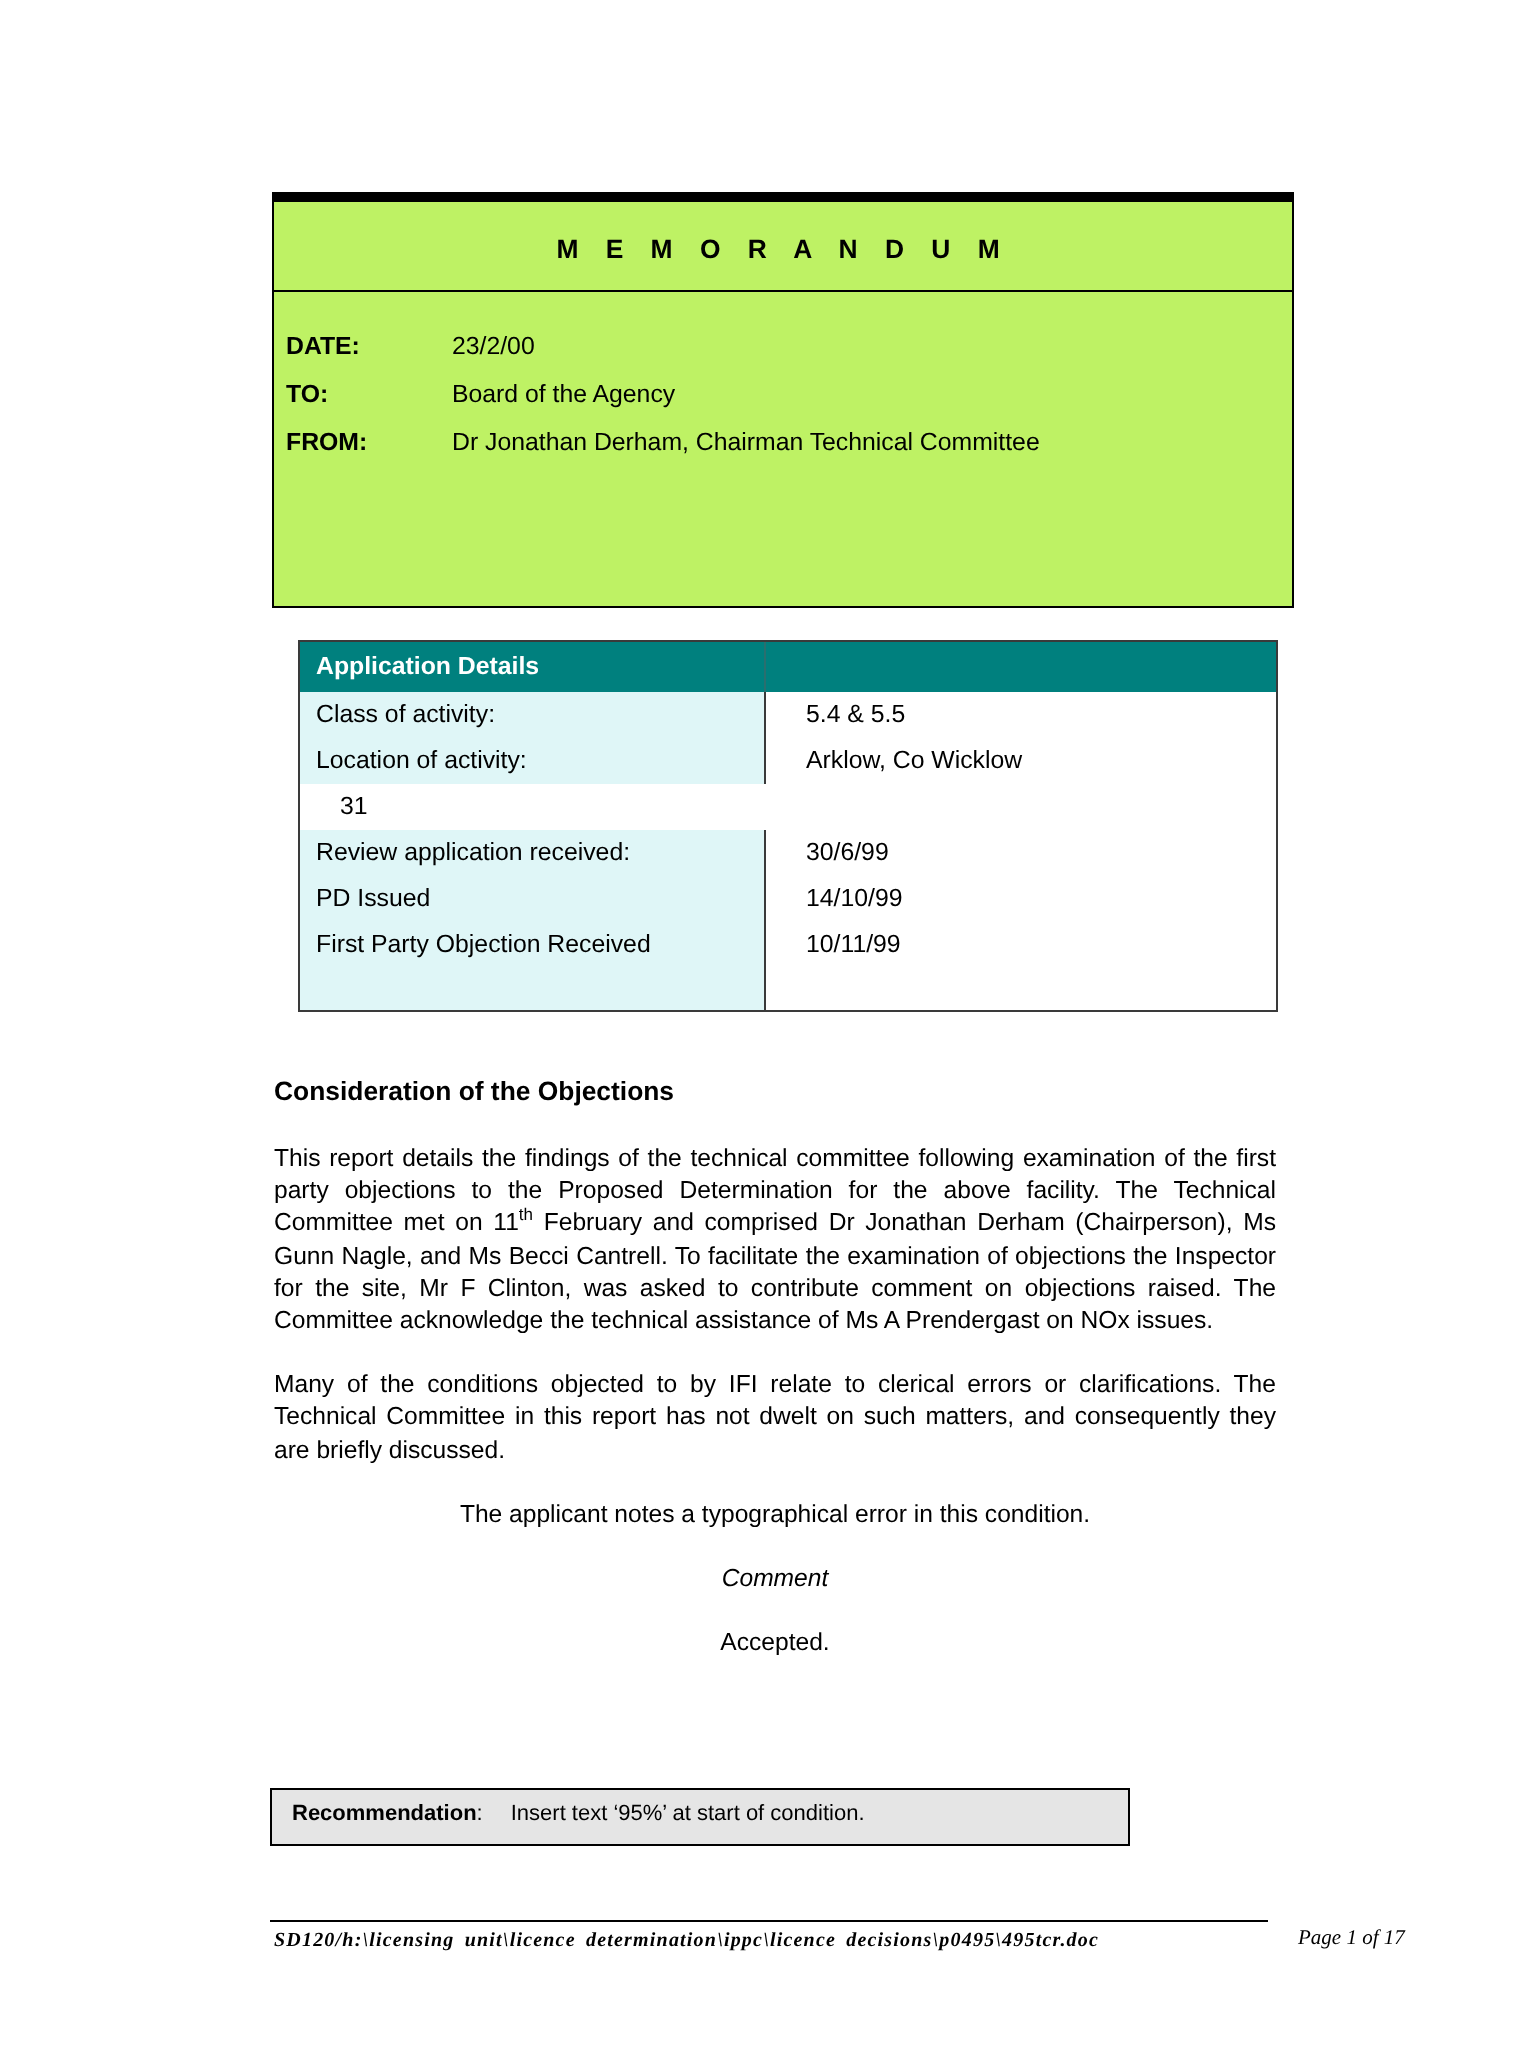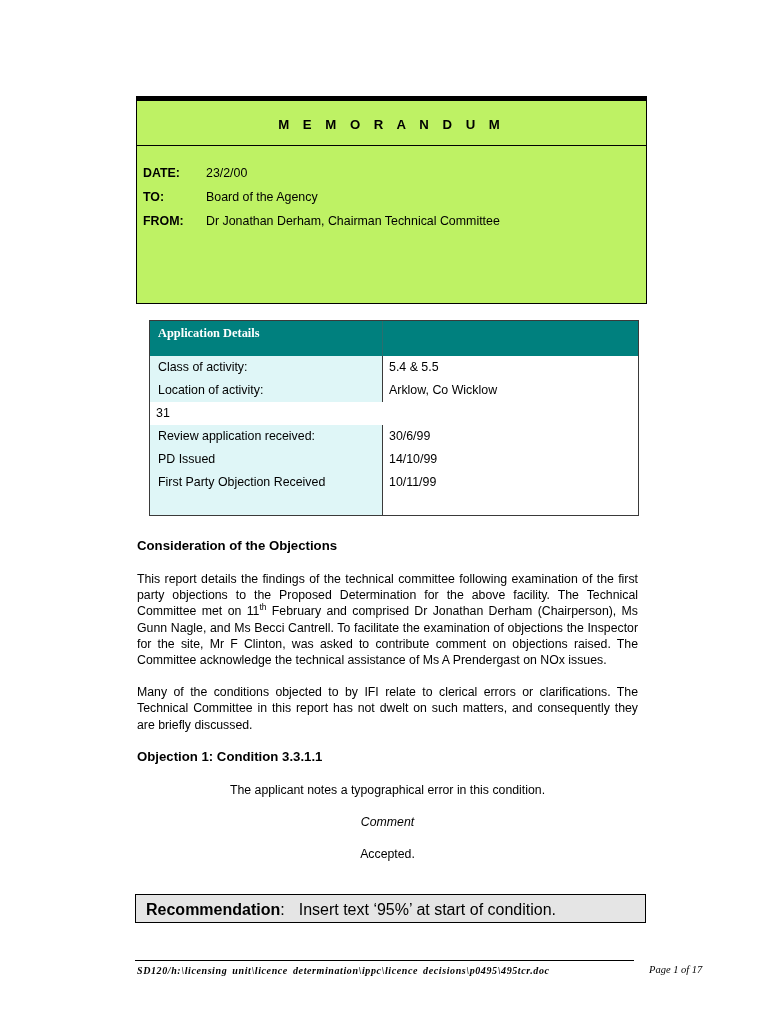--- a/index.html
+++ b/index.html
@@ -13,60 +13,60 @@
   .memo-box {
     position:absolute; left:136px; top:96px; width:511px; height:208px;
     box-sizing:border-box; border:1px solid #000; border-top:5px solid #000;
     background:#bef264;
   }
   .memo-title {
     text-align:center; font-weight:bold; font-size:13.2px; letter-spacing:5px;
     padding:16px 0 13px 0; border-bottom:1px solid #000;
   }
   .memo-fields { padding:19px 10px 0 6px; font-size:12.4px; }
-  .memo-row { display:flex; line-height:16px; margin-bottom:8px; }
+  .memo-row { display:flex; line-height:16px; margin-bottom:8px;gap:20px; }
   .memo-row .lbl { flex:none; width:63px; font-weight:bold; }
   .memo-row .val { flex:1; }
 
   
   .app-table {
     position:absolute; left:149px; top:320px; width:490px;
     box-sizing:border-box; border:1px solid #3a3a3a; font-size:12.4px;
     background:#fff;
   }
-  .t-header { display:flex; background:var(--table-header-bg, #00807E); color:#fff; height:35px;font-family:Liberation Serif, serif; }
+  .t-header { display:flex; background:var(--table-header-bg, #00807E); color:#fff; height:25px; }
   .th-left {
     width:233px; box-sizing:border-box; padding:5px 0 0 8px;
     font-weight:bold; border-right:1px solid #2a6f6f;
   }
   .th-right { flex:1; }
   .t-row { display:flex; height:23px;justify-content:flex-end; }
   .t-label {
     width:233px; box-sizing:border-box; padding:4px 0 0 8px;
     background:var(--table-label-bg, #DFF6F7); border-right:1px solid #3a3a3a;
   }
-  .t-value { flex:1; padding:4px 0 0 6px; background:#fff; }
+  .t-value { flex:1; padding:4px 0 0 20px; background:#fff; }
   .t-spacer { height:21px; }
 
   
   .content {
     position:absolute; left:137px; top:538px; width:501px;
     font-size:12.3px; line-height:16.2px;
   }
   .content .h2 { font-size:13.2px; font-weight:bold; margin:0 0 17px 0; line-height:16px; }
   .content p { margin:0 0 16px 0; text-align:justify; }
   .content p.no-justify { text-align:center; }
   .content .italic { font-style:italic; }
   .sup { vertical-align:super; font-size:8.5px; line-height:0; }
 
   
   .rec-box {
-    position:absolute; left:135px; top:894px; width:511px; height:29px;
+    position:absolute; left:135px; top:894px; width:430px; height:29px;
     box-sizing:border-box; background:var(--recommendation-bg, #E5E5E5);
-    border:1px solid #000; padding:6px 10px 0 10px; font-size:16px;
+    border:1px solid #000; padding:6px 10px 0 10px; font-size:11px;
   }
   .rec-label { font-weight:bold; }
   .rec-text { margin-left:14px; }
 
   
   .footer-rule { position:absolute; left:135px; top:960px; width:499px; border-top:1px solid #000; }
   .footer-path {
     position:absolute; left:137px; top:965px;
     font-family:"Liberation Serif", serif; font-weight:bold; font-style:italic;
     font-size:10px; letter-spacing:0.6px; word-spacing:2px;
@@ -130,21 +130,20 @@
     <div class="t-row t-spacer">
       <div class="t-label"></div>
       <div class="t-value"></div>
     </div>
   </div>
 
   <div class="content">
     <div class="h2">Consideration of the Objections</div>
     <p><span>This report details the findings of the technical committee following examination of the first party objections to the Proposed Determination for the above facility. The Technical Committee met on 11</span><span class="sup">th</span><span> February and comprised Dr Jonathan Derham (Chairperson), Ms Gunn Nagle, and Ms Becci Cantrell.  To facilitate the examination of objections the Inspector for the site, Mr F Clinton, was asked to contribute comment on objections raised.  The Committee acknowledge the technical assistance of Ms A Prendergast on NOx issues.</span></p>
     <p>Many of the conditions objected to by IFI relate to clerical errors or clarifications. The Technical Committee in this report has not dwelt on such matters, and consequently they are briefly discussed.</p>
-    <div class="h2">Objection 1: Condition 3.3.1.1</div>
     <p class="no-justify">The applicant notes a typographical error in this condition.</p>
     <p class="italic no-justify">Comment</p>
     <p class="no-justify">Accepted.</p>
   </div>
 
   <div class="rec-box">
     <span class="rec-label">Recommendation</span><span>:</span><span class="rec-text">Insert text ‘95%’ at start of condition.</span>
   </div>
 
   <div class="footer-rule"></div>

